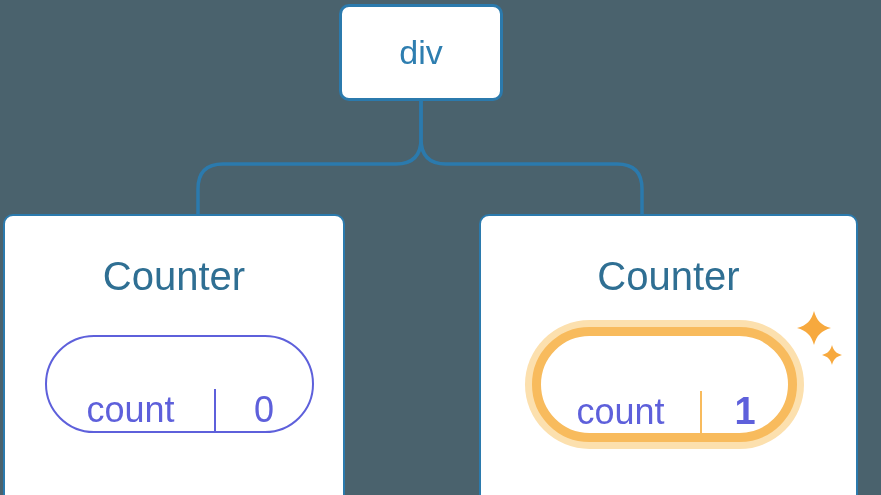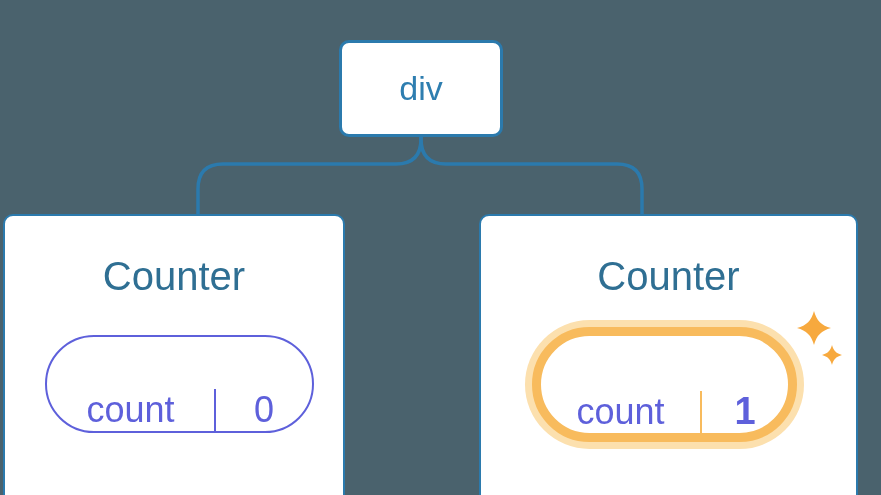--- a/index.html
+++ b/index.html
@@ -42,21 +42,20 @@
     position: absolute;
     left: 339px; top: 4px;
     width: 164px; height: 97px;
     background: var(--node-fill);
     border: 3px solid var(--node-border);
     border-radius: 10px;
     display: flex;
     align-items: center;
     justify-content: center;
     z-index: 1;
-    margin-top: 36px;
   }
   .root-node .root-label {
     color: var(--root-label);
     font-size: 34px;
     font-weight: 500;
   }
 
   .card {
     position: absolute;
     top: 214px;

